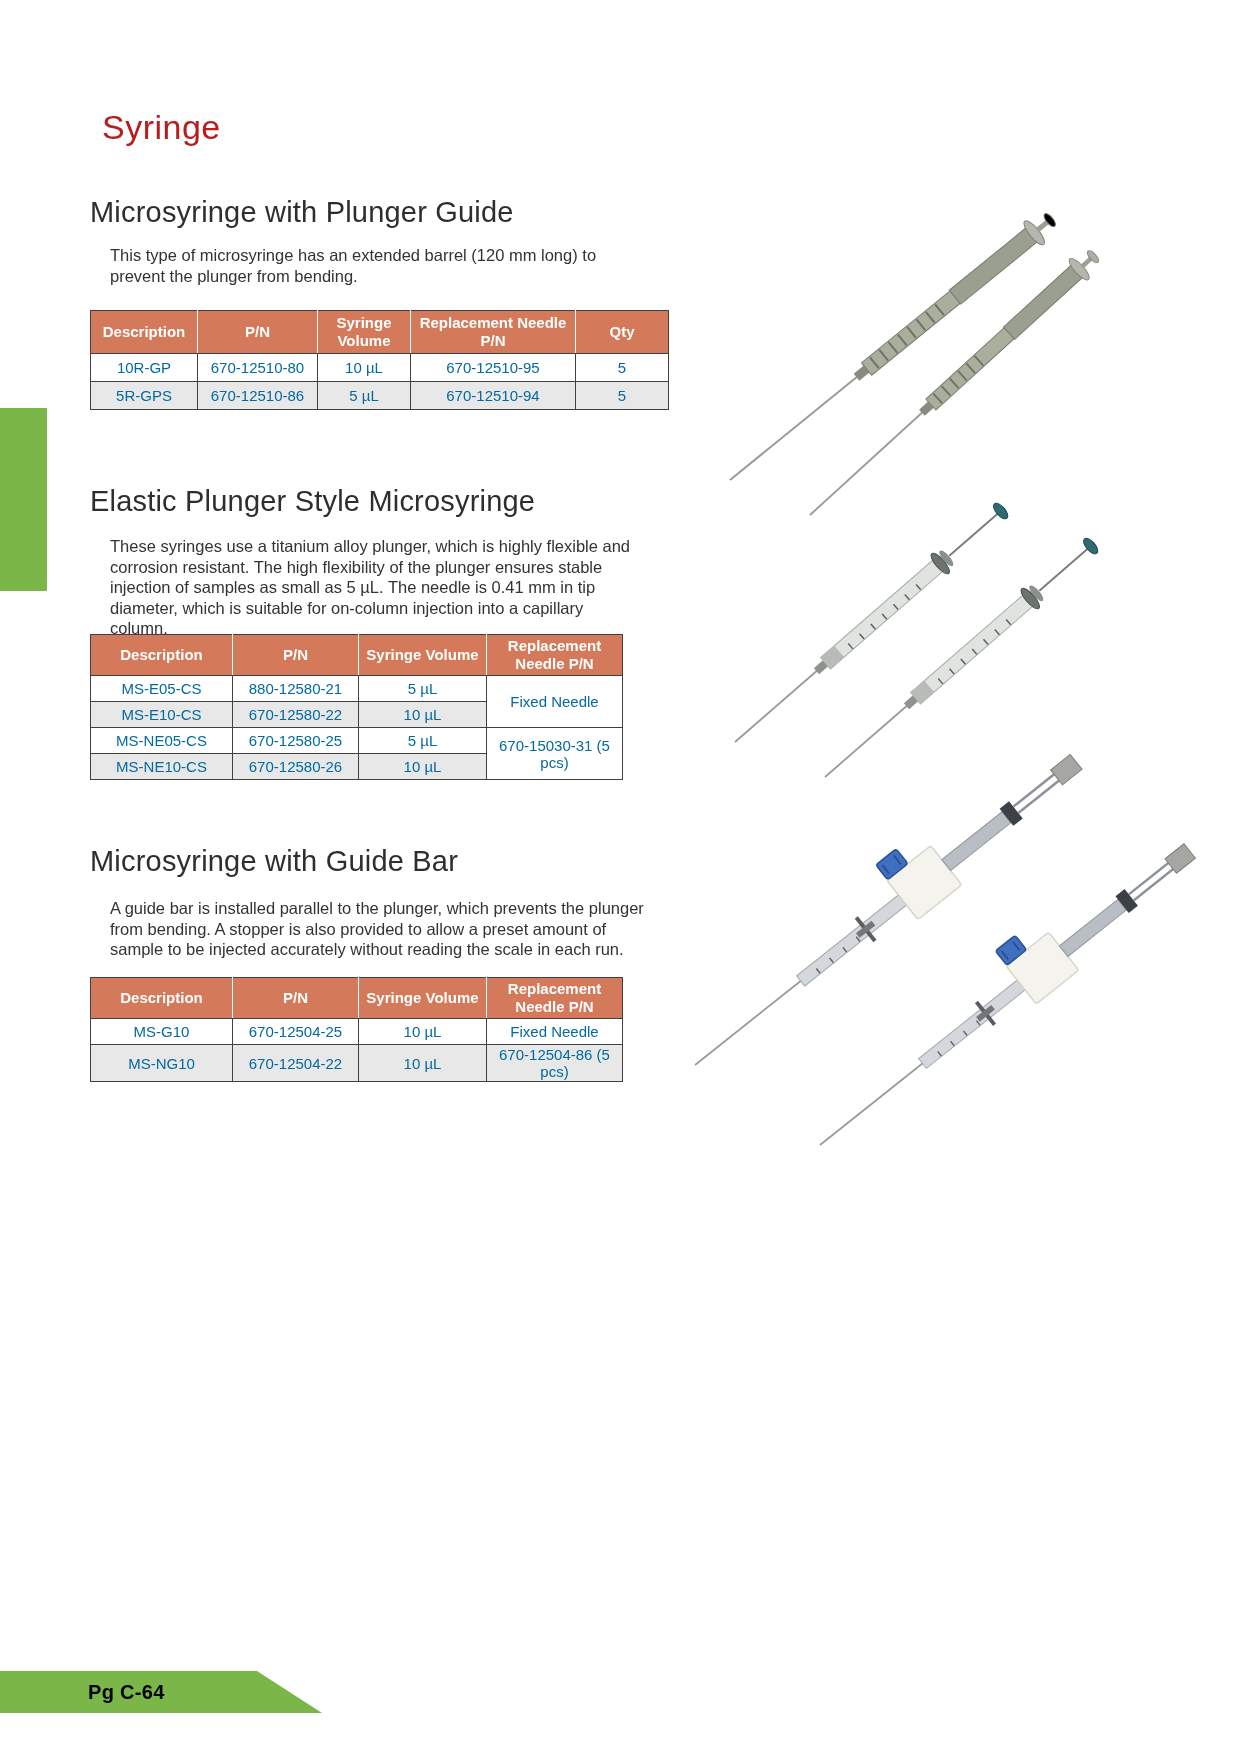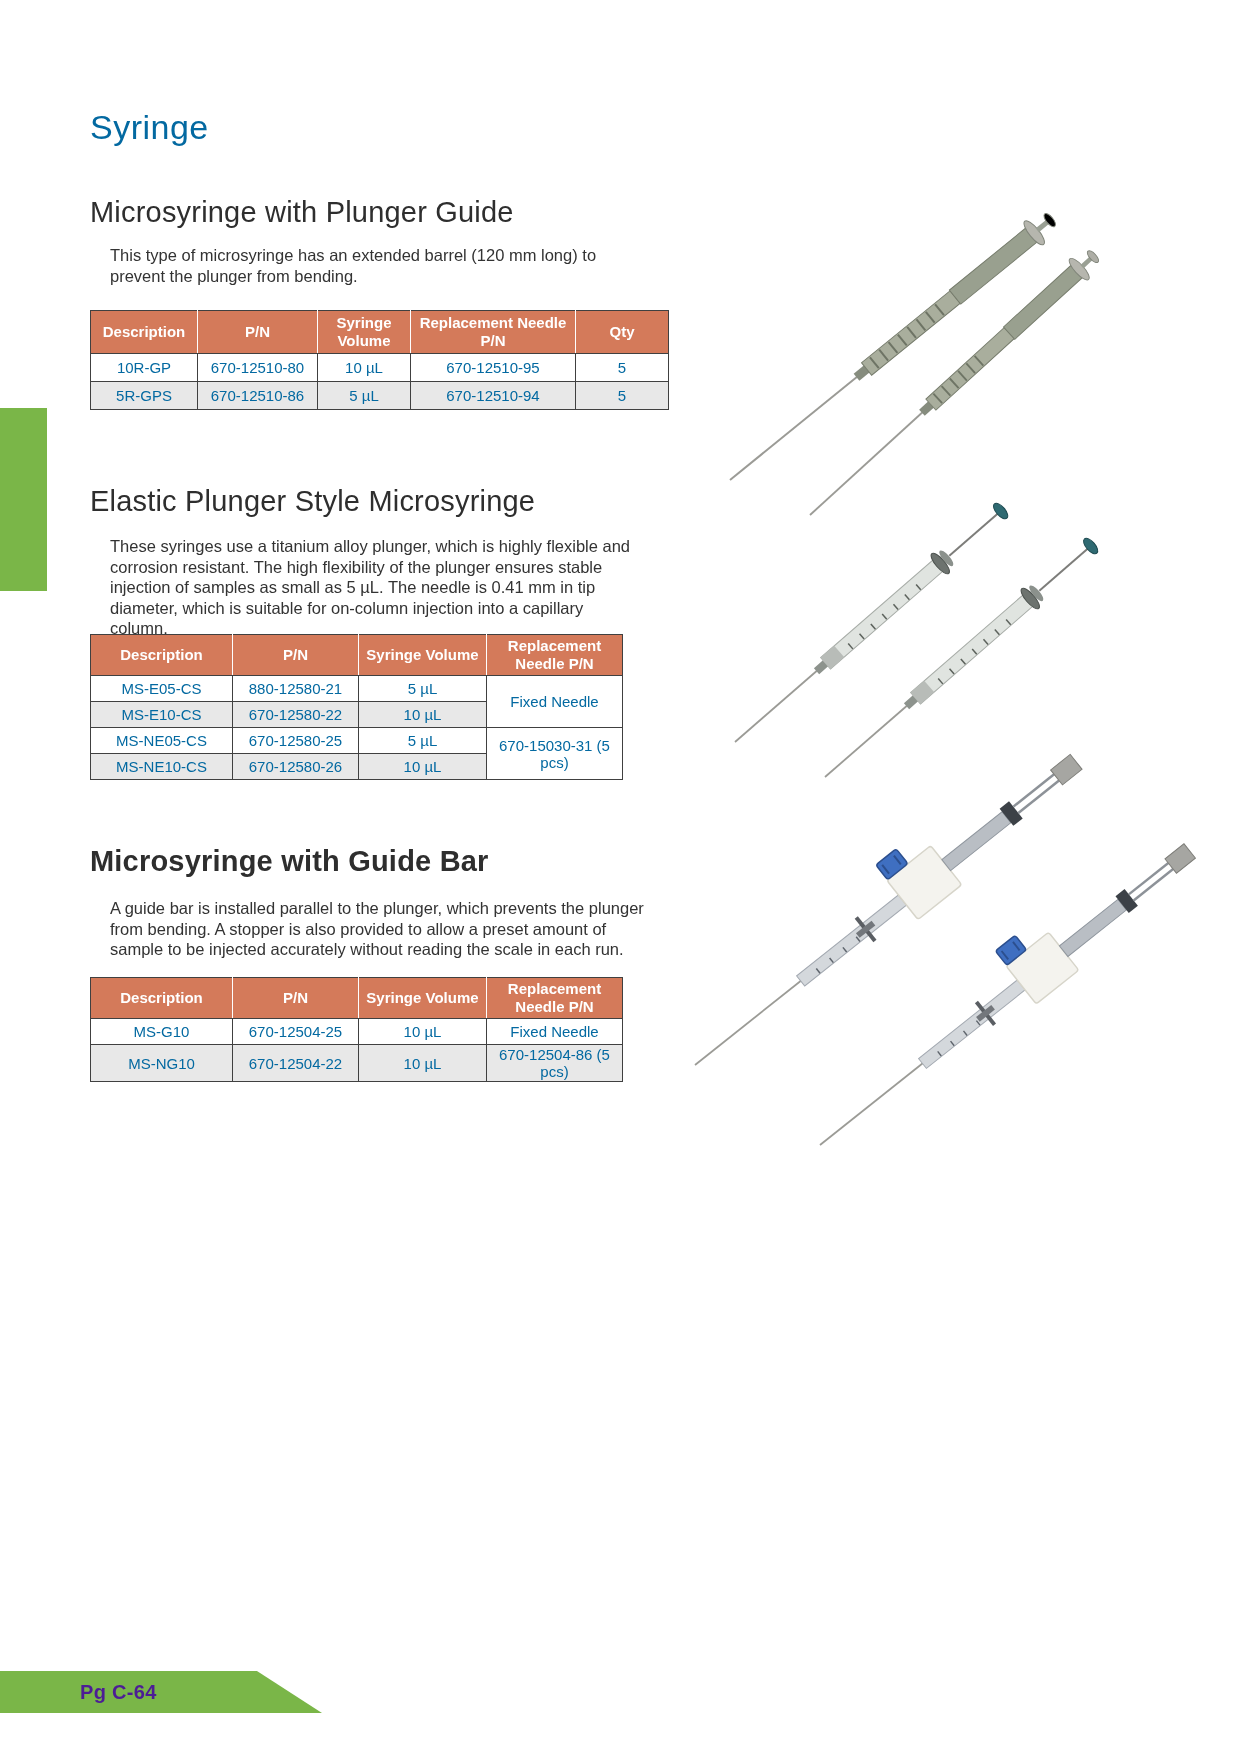--- a/index.html
+++ b/index.html
@@ -3,22 +3,22 @@
 <meta charset="utf-8">
 <style>
   * { margin:0; padding:0; box-sizing:border-box; }
   html,body { background:#ffffff; }
   .page {
     position:relative; width:1240px; height:1754px; background:#fff;
     font-family:"Liberation Sans", sans-serif; color:#333; overflow:hidden;
   }
   .left-tab { position:absolute; left:0; top:408px; width:47px; height:183px; background:#7ab648; }
   .page-title {
-    position:absolute; left:90px; top:108px; font-size:34px; font-weight:400;
-    color:#0369a1; letter-spacing:0.5px;
+    position:absolute; left:102px; top:108px; font-size:34px; font-weight:400;
+    color:#b91c1c; letter-spacing:0.5px;
   }
   .section-heading {
     position:absolute; left:90px; font-size:29px; font-weight:400; color:#2e2e2e; letter-spacing:0.2px;
   }
   .section-body {
     position:absolute; left:90px; width:535px; font-size:16.5px; line-height:20.5px; color:#333;margin-left:20px;
   }
   table { border-collapse:collapse; table-layout:fixed; position:absolute; background:#fff; }
   table, td { border:1px solid #404040;padding-left:14px; }
   th {
@@ -39,22 +39,22 @@
   #table-2 th, #table-3 th { height:28px; }
   #table-2 td, #table-3 td { height:26px; }
   #table-1 { left:90px; top:310px; width:578px; }
   #table-2 { left:90px; top:634px; width:532px; }
   #table-3 { left:90px; top:977px; width:532px; }
   .footer-ribbon {
     position:absolute; left:0; top:1671px; width:322px; height:42px; background:#7ab648;
     clip-path:polygon(0 0, 79.8% 0, 100% 100%, 0 100%);
   }
   .footer-label {
-    position:absolute; left:80px; top:0; height:48px; line-height:42px;
-    color:#4c1d95; font-size:20px; font-weight:bold; letter-spacing:0.3px;
+    position:absolute; left:88px; top:0; height:48px; line-height:42px;
+    color:#000000; font-size:20px; font-weight:bold; letter-spacing:0.3px;
   }
   .illustrations { position:absolute; left:630px; top:150px; width:580px; height:1060px; }
 </style>
 </head>
 <body>
 
 <div class="page">
 
   <div class="left-tab"></div>
 
@@ -135,21 +135,21 @@
         <td class="merge" rowspan="2">670-15030-31 (5 pcs)</td>
       </tr>
       <tr class="alt">
         <td>MS-NE10-CS</td>
         <td>670-12580-26</td>
         <td>10 µL</td>
       </tr>
     </tbody>
   </table>
 
-  <div class="section-heading" style="top:845px;font-weight:bold;">Microsyringe with Guide Bar</div>
+  <div class="section-heading" style="top:845px;">Microsyringe with Guide Bar</div>
   <div class="section-body" style="top:898px;">A guide bar is installed parallel to the plunger, which prevents the plunger from bending. A stopper is also provided to allow a preset amount of sample to be injected accurately without reading the scale in each run.</div>
 
   <table id="table-3">
     <colgroup>
       <col style="width:142px">
         <col style="width:126px">
         <col style="width:128px">
         <col style="width:136px">
     </colgroup>
     <thead>

